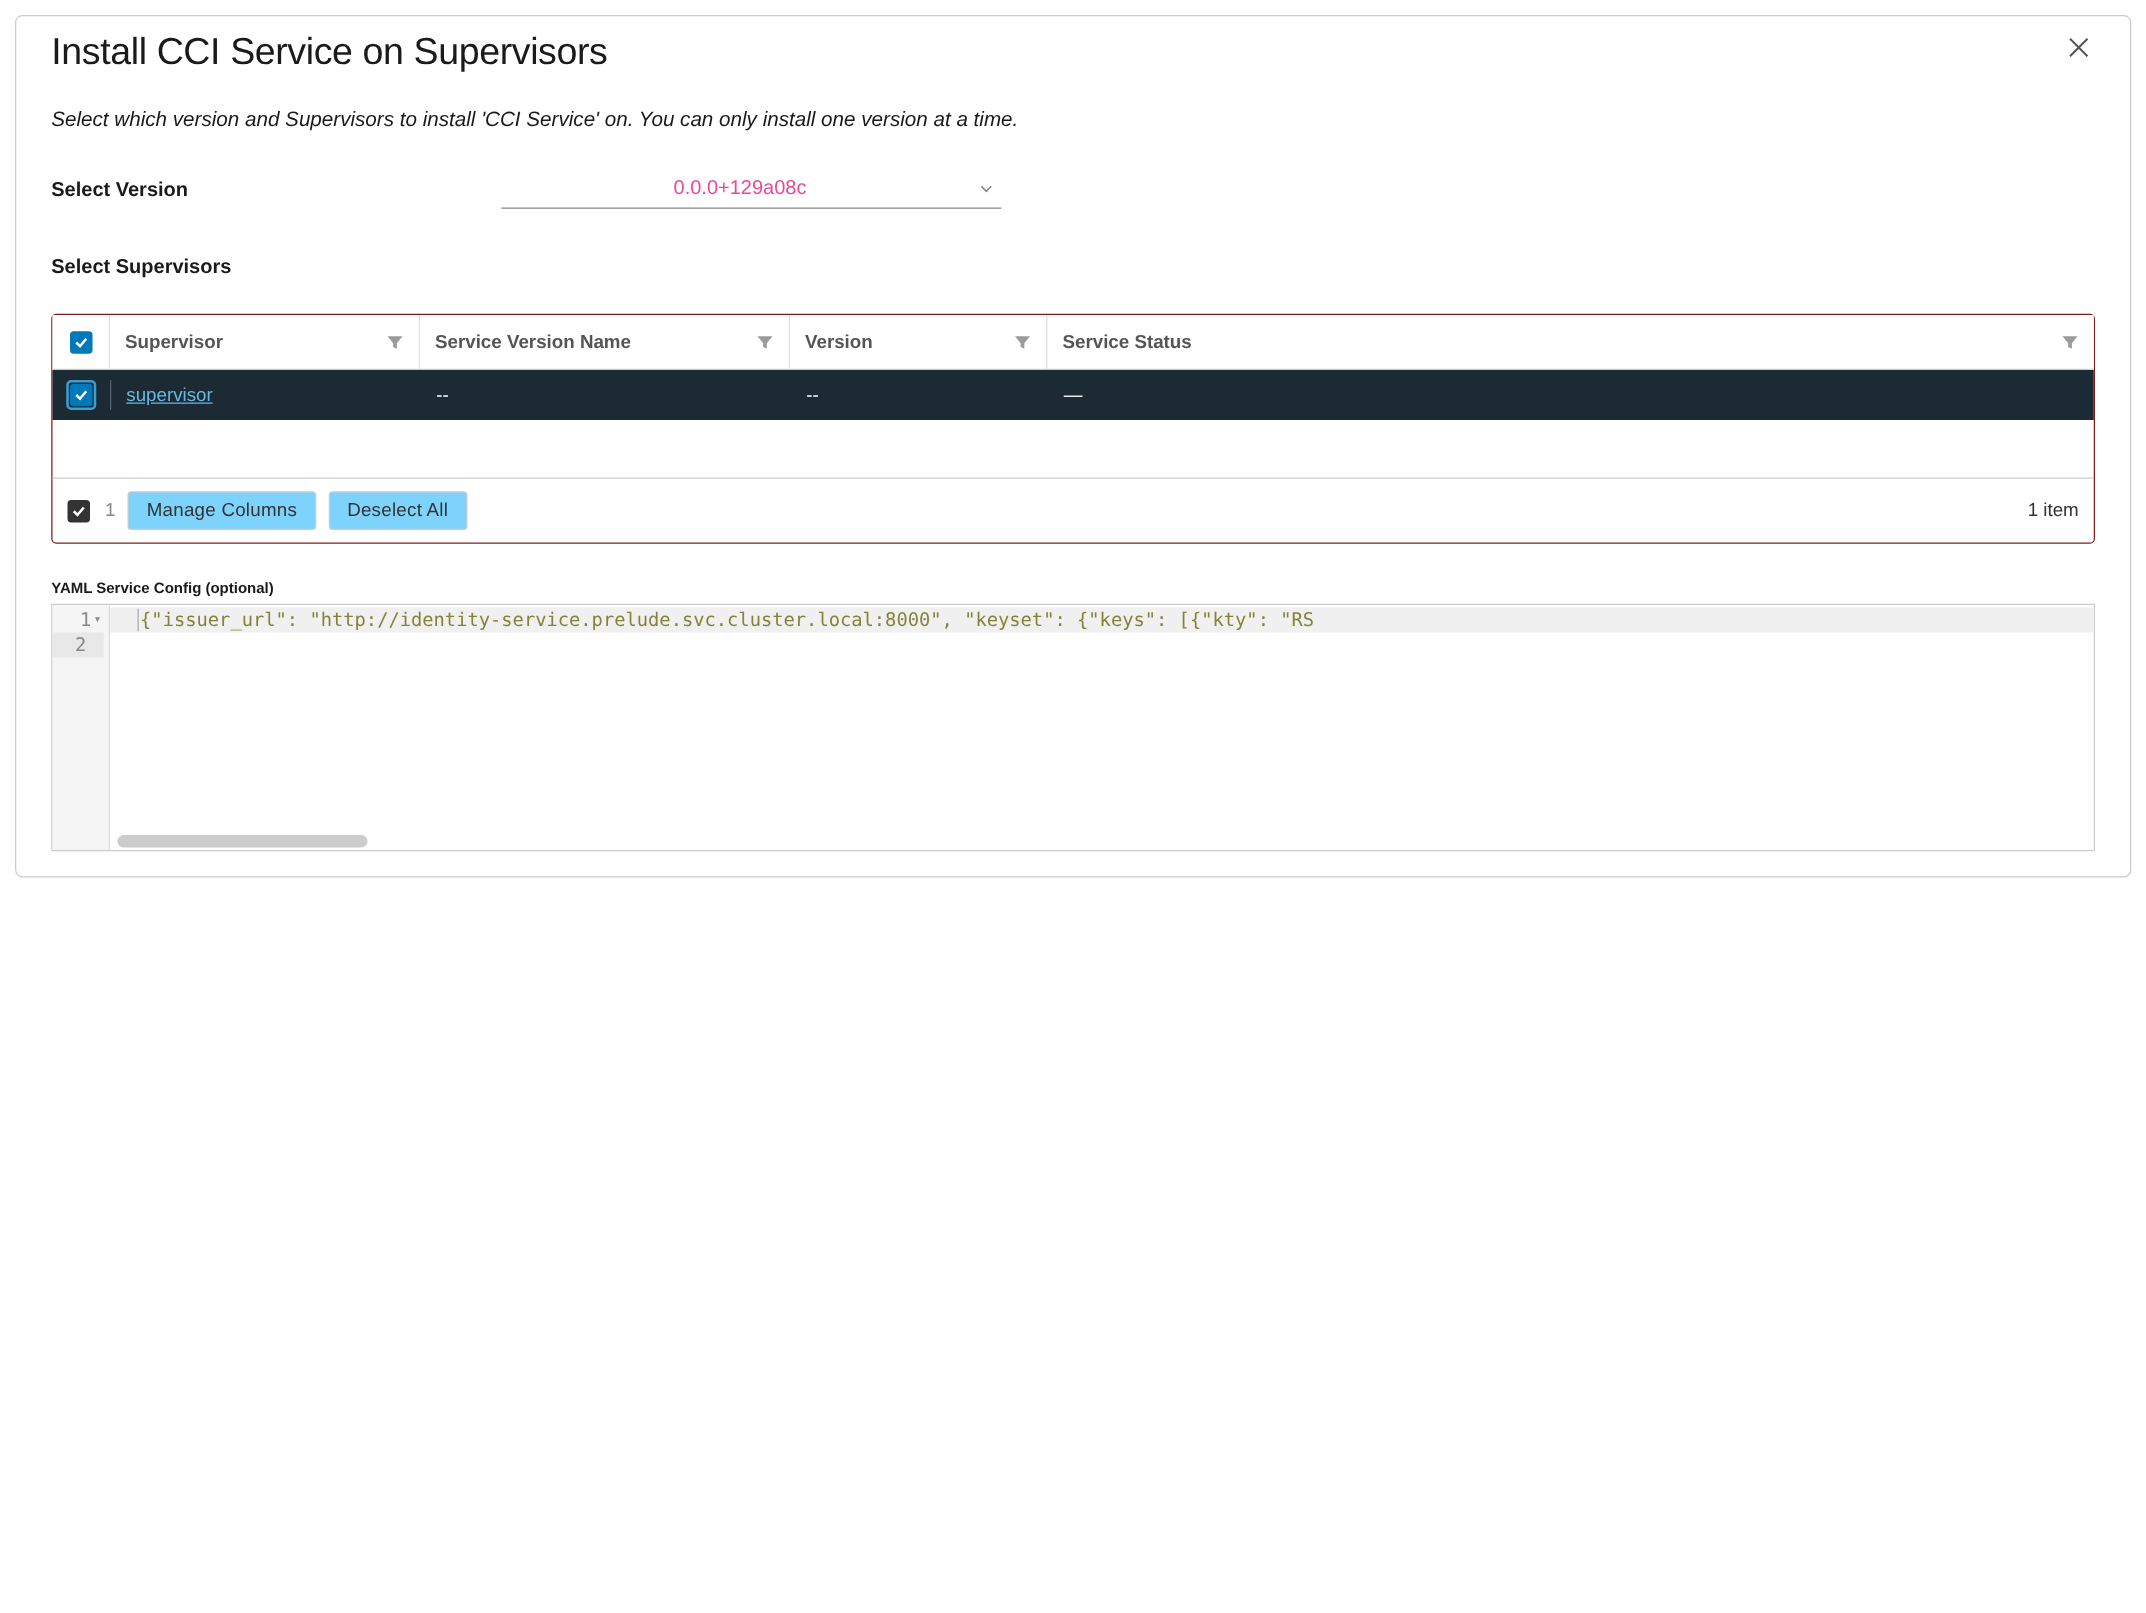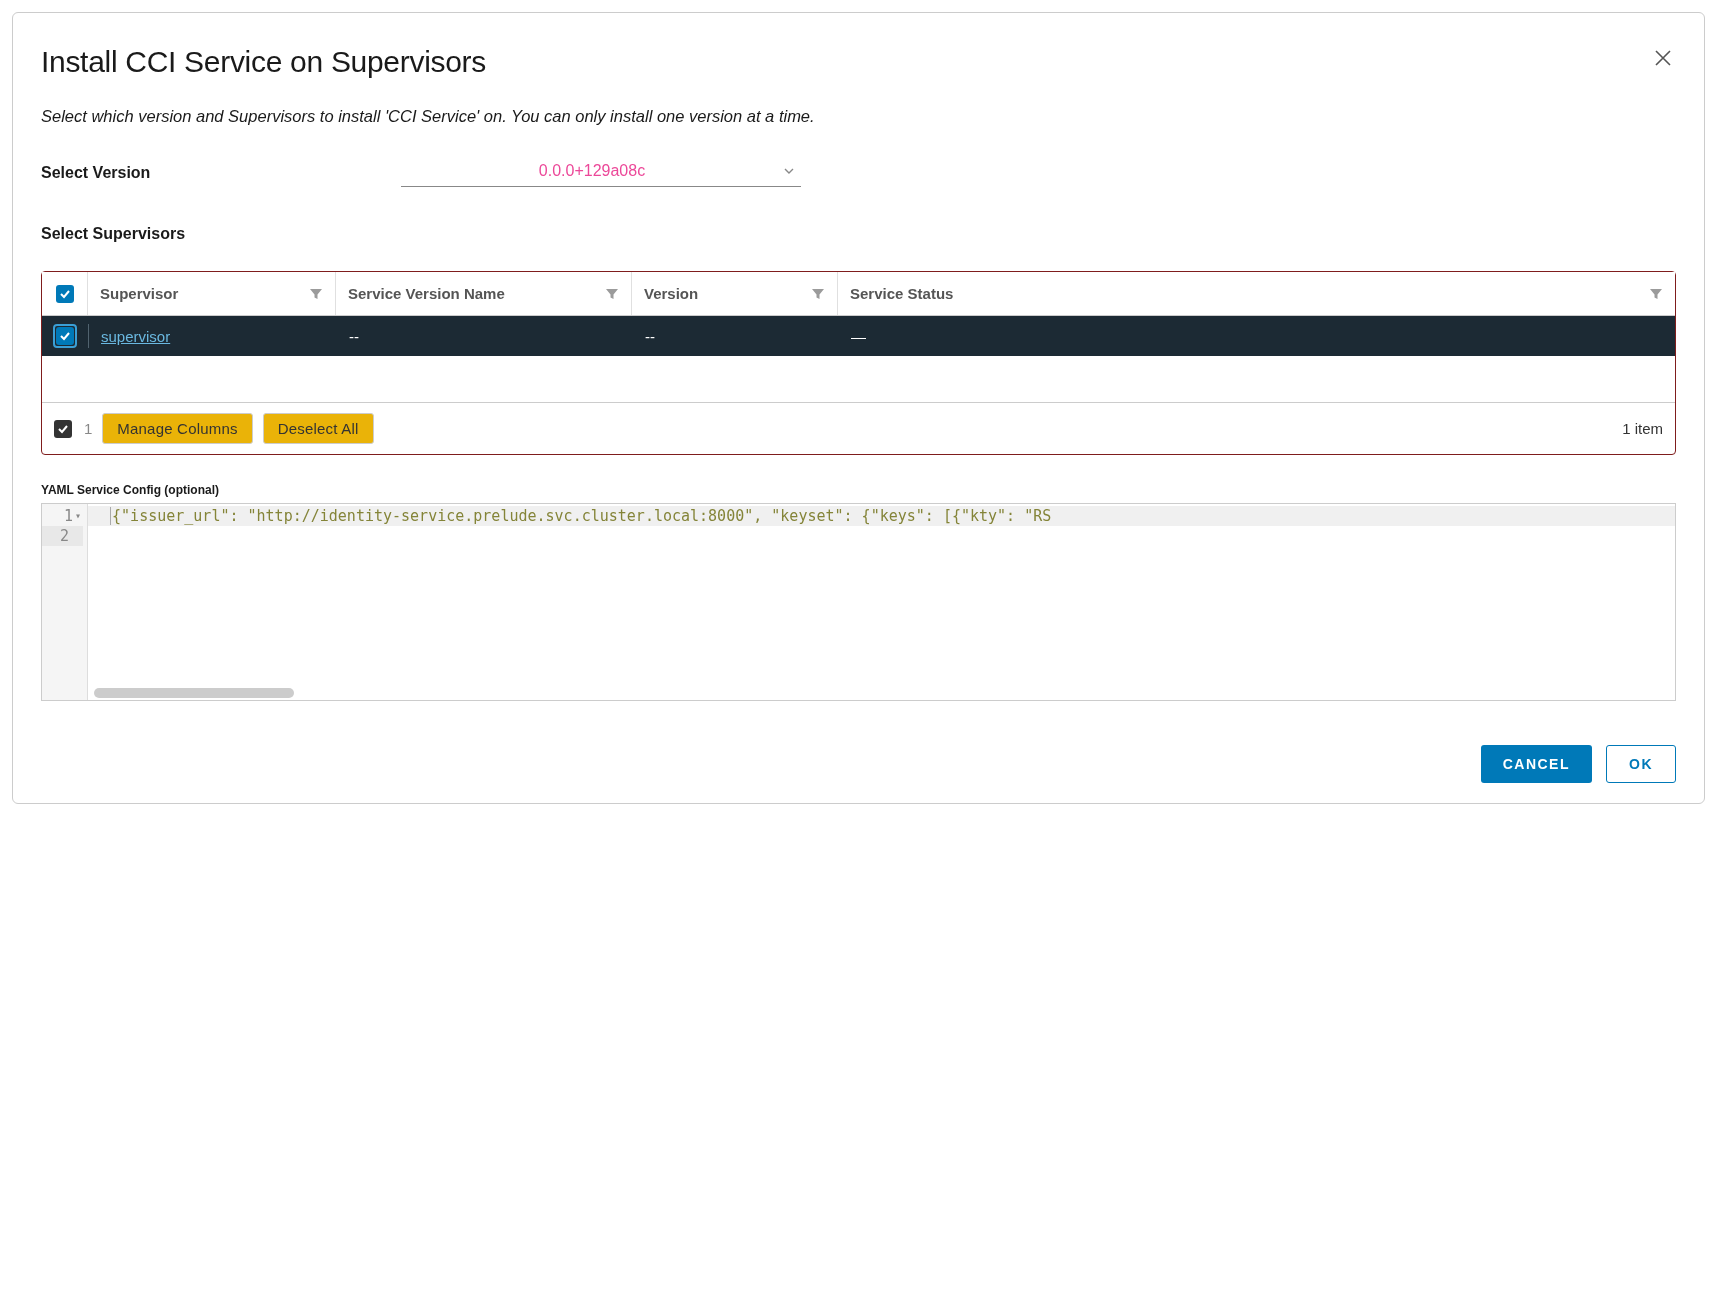--- a/index.html
+++ b/index.html
@@ -5,21 +5,21 @@
 * { box-sizing: border-box; margin: 0; padding: 0; }
 body {
   font-family: "Metropolis", -apple-system, BlinkMacSystemFont, "Segoe UI", Helvetica, Arial, sans-serif;
   background: #fff;
   color: #1a1a1a;
   padding: 12px;
 }
 .dialog {
   border: 1px solid #ccc;
   border-radius: 6px;
-  padding: 32px 28px 20px 28px;
+  padding: 12px 28px 20px 28px;
   width: 100%;
   position: relative;
 }
 .dialog-header {
   display: flex;
   justify-content: space-between;
   align-items: flex-start;
 }
 .dialog-title {
   font-size: 30px;
@@ -168,21 +168,21 @@
 .supervisor-link { color: #6ab8e0; text-decoration: underline; cursor: pointer; }
 .table-footer {
   border-top: 1px solid #ccc;
   display: flex;
   align-items: center;
   padding: 10px 12px;
   gap: 10px;
 }
 .footer-count { font-size: 15px; color: #888; margin-left: 2px; }
 .btn-sm {
-  background: #eab308;
+  background: #7dd3fc;
   border: 1px solid #ccc;
   border-radius: 3px;
   padding: 6px 14px;
   font-size: 15px;
   color: #333;
   cursor: pointer;
   letter-spacing: 0.2px;
 }
 .items-label { margin-left: auto; font-size: 15px; color: #333; }
 .yaml-label {
@@ -386,18 +386,14 @@
           <span>2</span>
           <span style="width:10px;display:inline-block"></span>
         </div>
     </div>
     <div class="code-body">
       <div class="code-line active">&nbsp;&nbsp;<span class="cursor-mark tok-str">{"issuer_url": "http://identity-service.prelude.svc.cluster.local:8000", "keyset": {"keys": [{"kty": "RS</span></div>
     </div>
     <div class="hscroll"></div>
   </div>
 
-  <div class="dialog-actions">
-    <button class="btn-primary">CANCEL</button>
-    <button class="btn-outline">OK</button>
-  </div>
 
 </div>
 
 </body></html>

